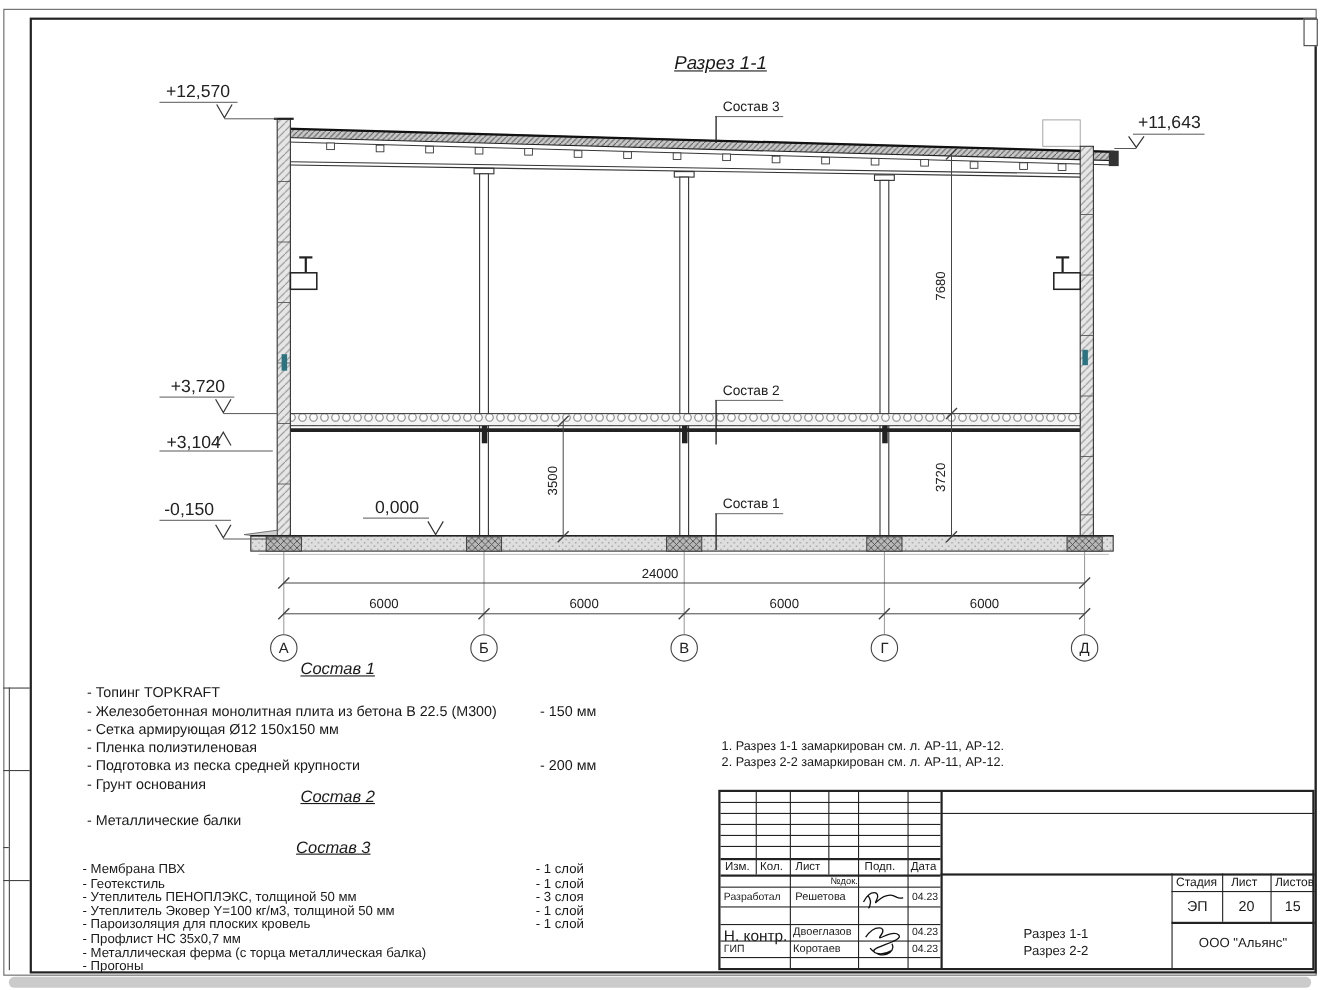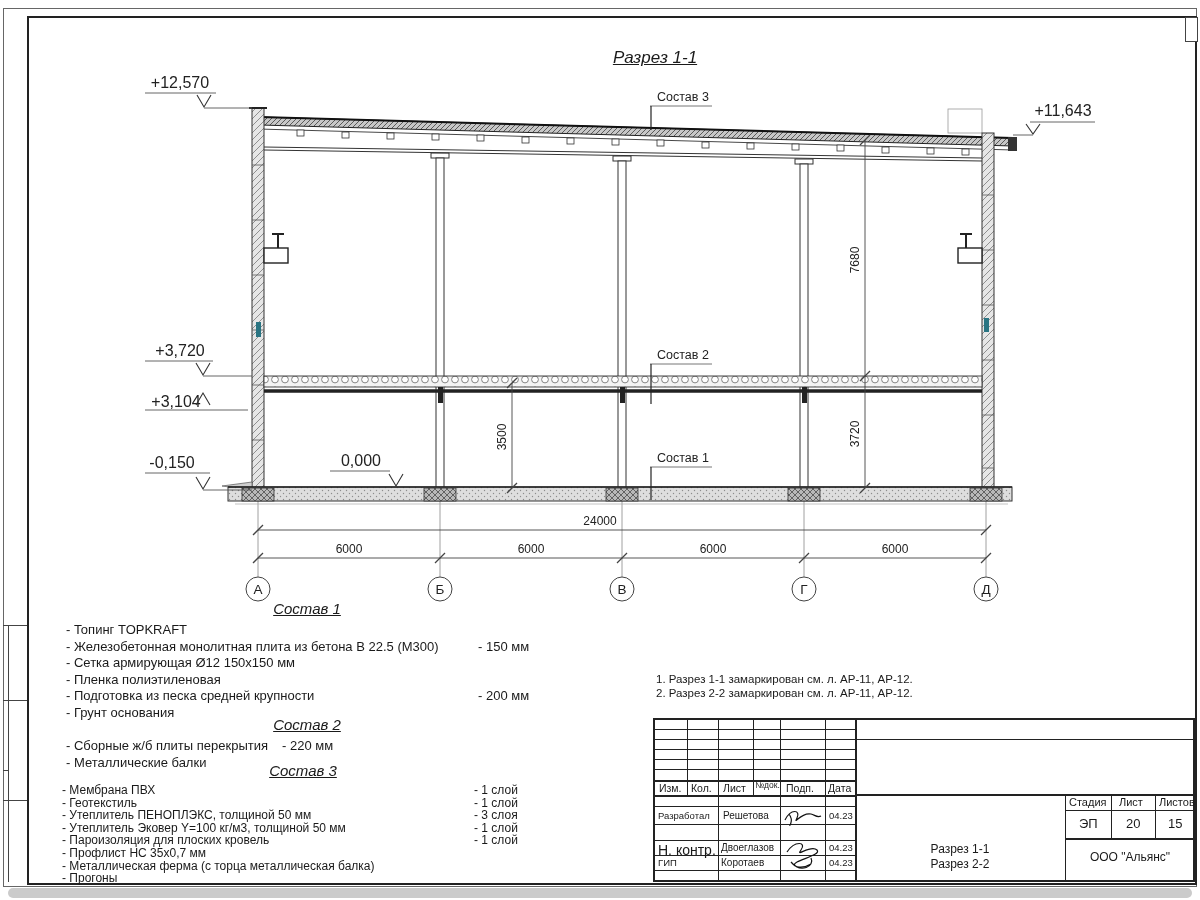--- a/index.html
+++ b/index.html
@@ -12,21 +12,21 @@
   .hline{height:1px;background:#333;}
   .svgwrap{left:0;top:0;width:1200px;height:620px;}
   svg text{fill:#222;}
   .elev{font-size:16px;}
   .dim{font-size:12px;}
   .axisl{font-size:13.5px;}
   .callout{font-size:12.5px;}
   .sheet-title{left:580px;top:48px;width:150px;text-align:center;font-size:17px;font-style:italic;text-decoration:underline;}
   .comp{width:482px;font-size:13px;}
   .comp .hdr{text-align:center;font-style:italic;font-size:15px;text-decoration:underline;margin-bottom:5px;}
-  .comp .row{position:relative;line-height:16.5px;white-space:nowrap;}
+  .comp .row{position:relative;line-height:16.5px;white-space:nowrap;margin-left:13px;}
   .comp .q{position:absolute;left:412px;top:0;}
   .comp2 .q{left:216px;}
   .comp3 .row{line-height:12.6px;font-size:12px;}
   .notes{left:656px;top:672px;width:330px;font-size:11.5px;line-height:14px;}
   .tb{left:653px;top:718px;width:542px;height:164px;border:2px solid #222;box-sizing:border-box;font-size:10.5px;}
   .tb .vline,.tb .hline{background:#222;position:absolute;}
   .tb span{position:absolute;white-space:nowrap;text-align:center;}
   .scrollbar{left:8px;top:888px;width:1184px;height:10px;background:#cbcbcb;border-radius:5px;}
   .marginline{background:#444;position:absolute;}
 </style>
@@ -278,21 +278,20 @@
   <div class="row"><span>- Топинг TOPKRAFT</span><span class="q"></span></div>
   <div class="row"><span>- Железобетонная  монолитная плита из бетона  В 22.5 (М300)</span><span class="q">- 150 мм</span></div>
   <div class="row"><span>- Сетка армирующая Ø12 150х150 мм</span><span class="q"></span></div>
   <div class="row"><span>- Пленка полиэтиленовая</span><span class="q"></span></div>
   <div class="row"><span>- Подготовка из песка средней  крупности</span><span class="q">- 200 мм</span></div>
   <div class="row"><span>- Грунт основания</span><span class="q"></span></div>
 </div>
 
 <div class="abs comp comp2" style="left:66px;top:716px;">
   <div class="hdr">Состав 2</div>
-  <div class="row"><span>- Сборные ж/б плиты перекрытия</span><span class="q">- 220 мм</span></div>
   <div class="row"><span>- Металлические балки</span><span class="q"></span></div>
 </div>
 
 <div class="abs comp comp3" style="left:62px;top:762px;">
   <div class="hdr">Состав 3</div>
   <div class="row"><span>- Мембрана ПВХ</span><span class="q">- 1 слой</span></div>
   <div class="row"><span>- Геотекстиль</span><span class="q">- 1 слой</span></div>
   <div class="row"><span>- Утеплитель ПЕНОПЛЭКС, толщиной 50 мм</span><span class="q">- 3 слоя</span></div>
   <div class="row"><span>- Утеплитель Эковер Y=100 кг/м3, толщиной 50 мм</span><span class="q">- 1 слой</span></div>
   <div class="row"><span>- Пароизоляция для плоских кровель</span><span class="q">- 1 слой</span></div>
@@ -332,21 +331,21 @@
   <div class="hline" style="left:0;top:150px;width:200px;"></div>
 
   <div class="hline" style="left:200px;top:19px;width:340px;"></div>
   <div class="hline" style="left:200px;top:74px;width:340px;height:2px;"></div>
   <div class="hline" style="left:410px;top:90px;width:130px;"></div>
   <div class="hline" style="left:410px;top:118px;width:130px;height:2px;"></div>
 
   <span style="left:4px;top:62px;">Изм.</span>
   <span style="left:36px;top:62px;">Кол.</span>
   <span style="left:68px;top:62px;">Лист</span>
-  <span style="left:100px;top:60px;font-size:8.5px;">№док.</span>
+  <span style="left:100px;top:76px;font-size:8.5px;">№док.</span>
   <span style="left:131px;top:62px;">Подп.</span>
   <span style="left:173px;top:62px;">Дата</span>
 
   <span style="left:3px;top:90px;font-size:9.5px;">Разработал</span>
   <span style="left:68px;top:90px;font-size:10px;">Решетова</span>
   <span style="left:174px;top:90px;font-size:9.5px;">04.23</span>
   <span style="left:3px;top:122px;font-size:14px;">Н. контр.</span>
   <span style="left:66px;top:122px;font-size:10px;">Двоеглазов</span>
   <span style="left:174px;top:122px;font-size:9.5px;">04.23</span>
   <span style="left:3px;top:137px;font-size:9.5px;">ГИП</span>

